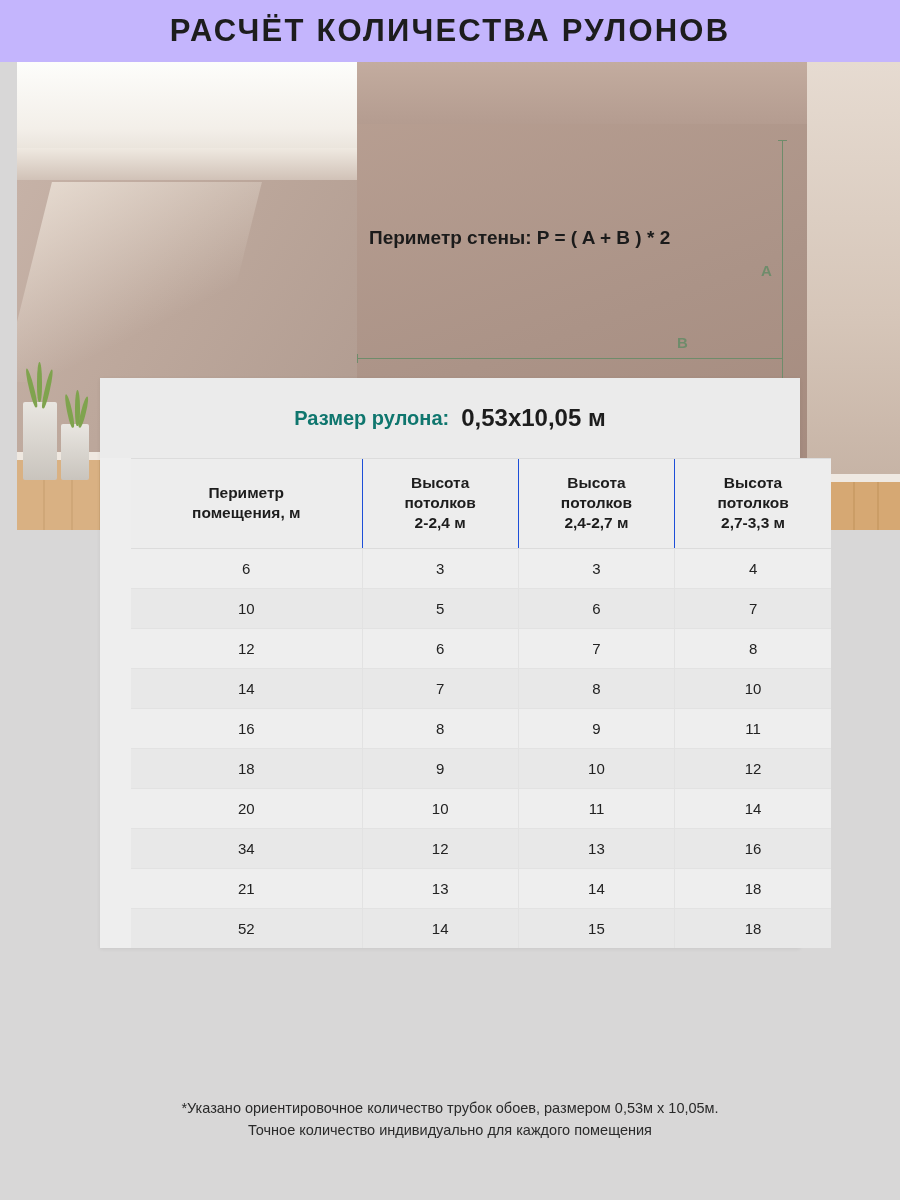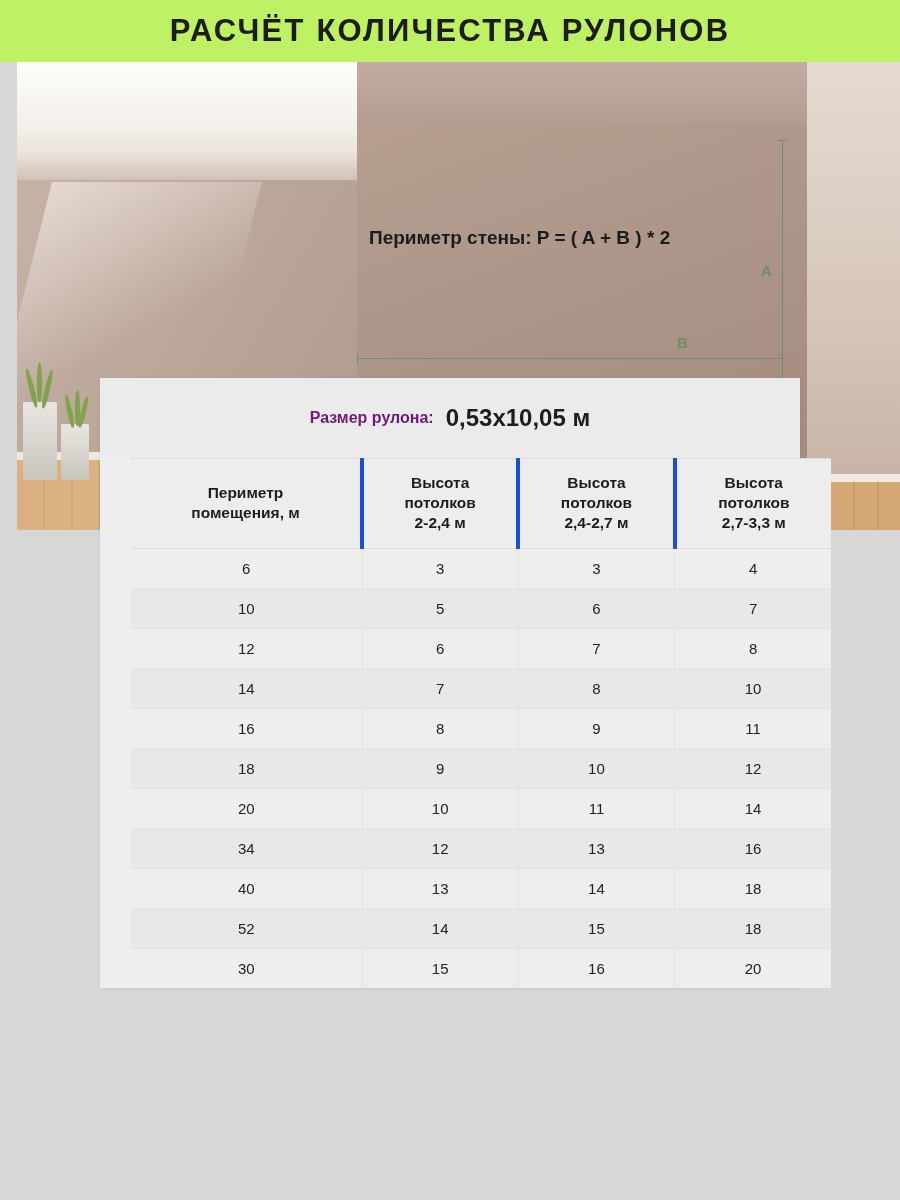--- a/index.html
+++ b/index.html
@@ -16,21 +16,21 @@
     height: 1200px;
     background: #d8d7d7;
   }
 
   
   .title-bar {
     position: absolute;
     left: 0; top: 0;
     width: 900px;
     height: 62px;
-    background: #bef264;
+    background: #c4b5fd;
     display: flex;
     align-items: center;
     justify-content: center;
   }
   .title-bar h1 {
     font-size: 31px;
     font-weight: bold;
     letter-spacing: 2.2px;
     color: #1d1d1d;
     white-space: nowrap;
@@ -158,41 +158,41 @@
     box-shadow: 0 1px 4px rgba(0,0,0,0.07);
   }
   .card-head {
     height: 80px;
     display: flex;
     align-items: center;
     justify-content: center;
     background: #ebebeb;
     gap: 12px;
   }
-  .card-head .lbl { font-size: 16px; font-weight: bold; color: #701a75; }
+  .card-head .lbl { font-size: 20px; font-weight: bold; color: #0f766e; }
   .card-head .val { font-size: 24px; font-weight: bold; color: #1d1d1d; }
 
   table {
     width: 100%;
     border-collapse: collapse;
     table-layout: fixed;
     margin-left: 31px;
   }
   thead th {
     font-size: 15.5px;
     font-weight: bold;
     color: #1d1d1d;
     padding: 14px 6px 16px;
     line-height: 1.28;
     vertical-align: middle;
     background: #ededed;
     border-top: 1px solid #dcdcdc;
     border-bottom: 1px solid #dcdcdc;
   }
-  thead th + th { border-left: 4px solid #1d4ed8; text-align: center; }
+  thead th + th { border-left: 1px solid #1d4ed8; text-align: center; }
   tbody td {
     font-size: 15px;
     color: #222;
     text-align: center;
     padding: 11px 4px;
     border-bottom: 1px solid #e2e2e2;
   }
   tbody td + td { border-left: 1px solid #e2e2e2; }
   tbody tr:nth-child(odd)  { background: #eeeeee; }
   tbody tr:nth-child(even) { background: #e8e8e8; }
@@ -318,35 +318,33 @@
             <td>11</td>
             <td>14</td>
           </tr>
           <tr>
             <td>34</td>
             <td>12</td>
             <td>13</td>
             <td>16</td>
           </tr>
           <tr>
-            <td>40</td>
+            <td>21</td>
             <td>13</td>
             <td>14</td>
             <td>18</td>
           </tr>
           <tr>
             <td>52</td>
             <td>14</td>
             <td>15</td>
             <td>18</td>
           </tr>
-          <tr>
-            <td>30</td>
-            <td>15</td>
-            <td>16</td>
-            <td>20</td>
-          </tr>
         </tbody>
     </table>
   </div>
 
+  <div class="footnote">
+    <div>*Указано ориентировочное количество трубок обоев, размером 0,53м х 10,05м.</div>
+    <div>Точное количество индивидуально для каждого помещения</div>
+  </div>
 
 </div>
 
 </body></html>

